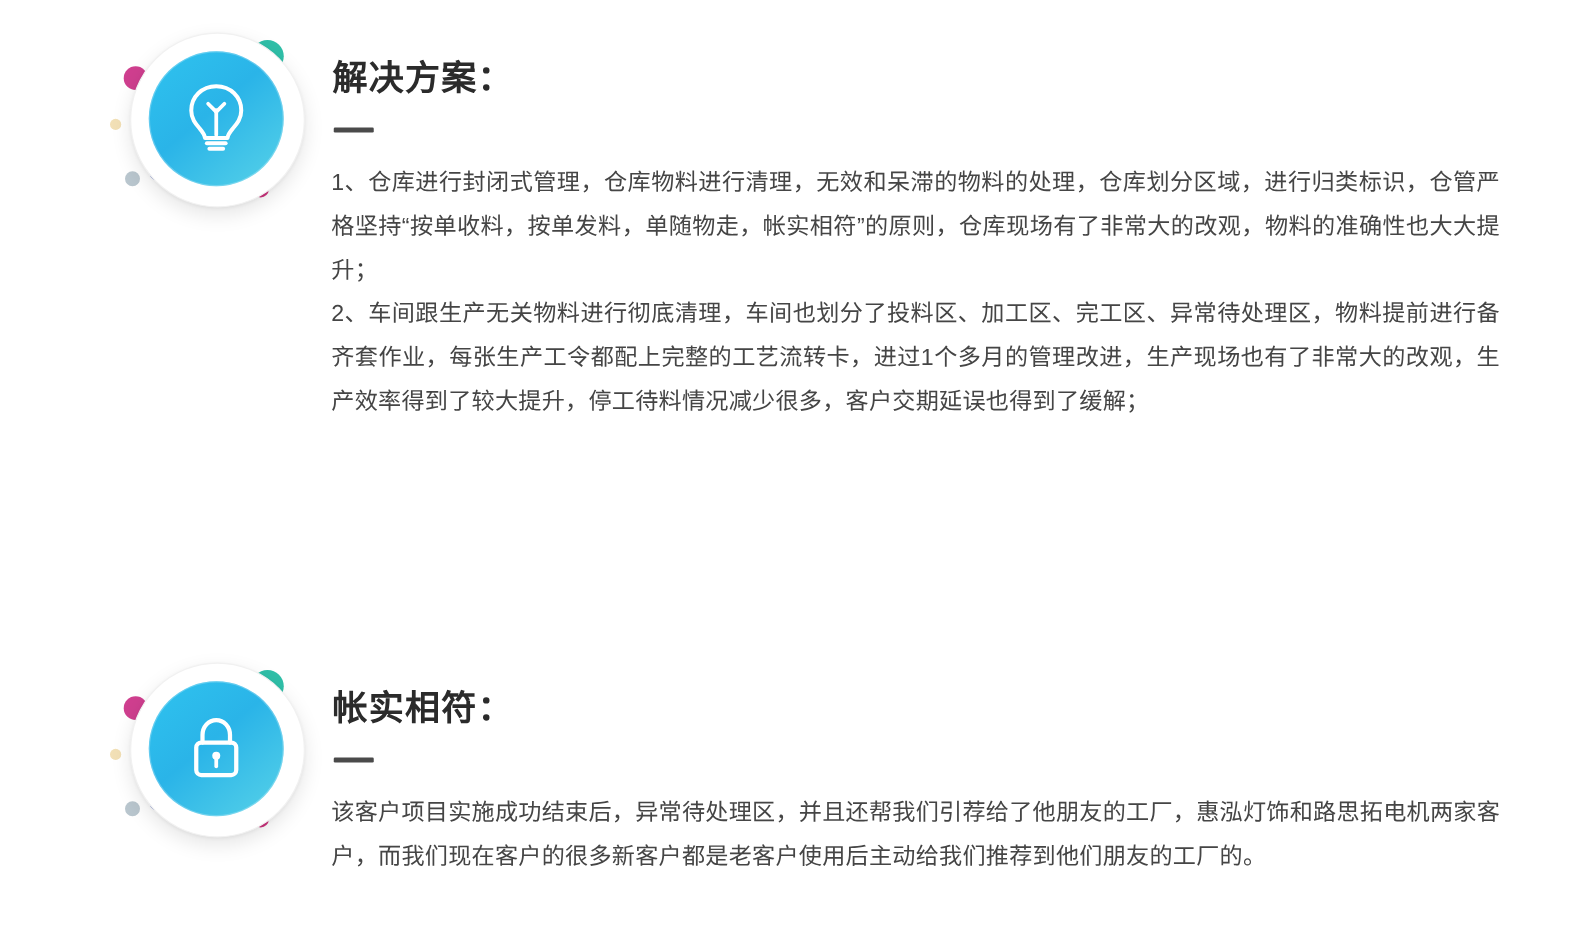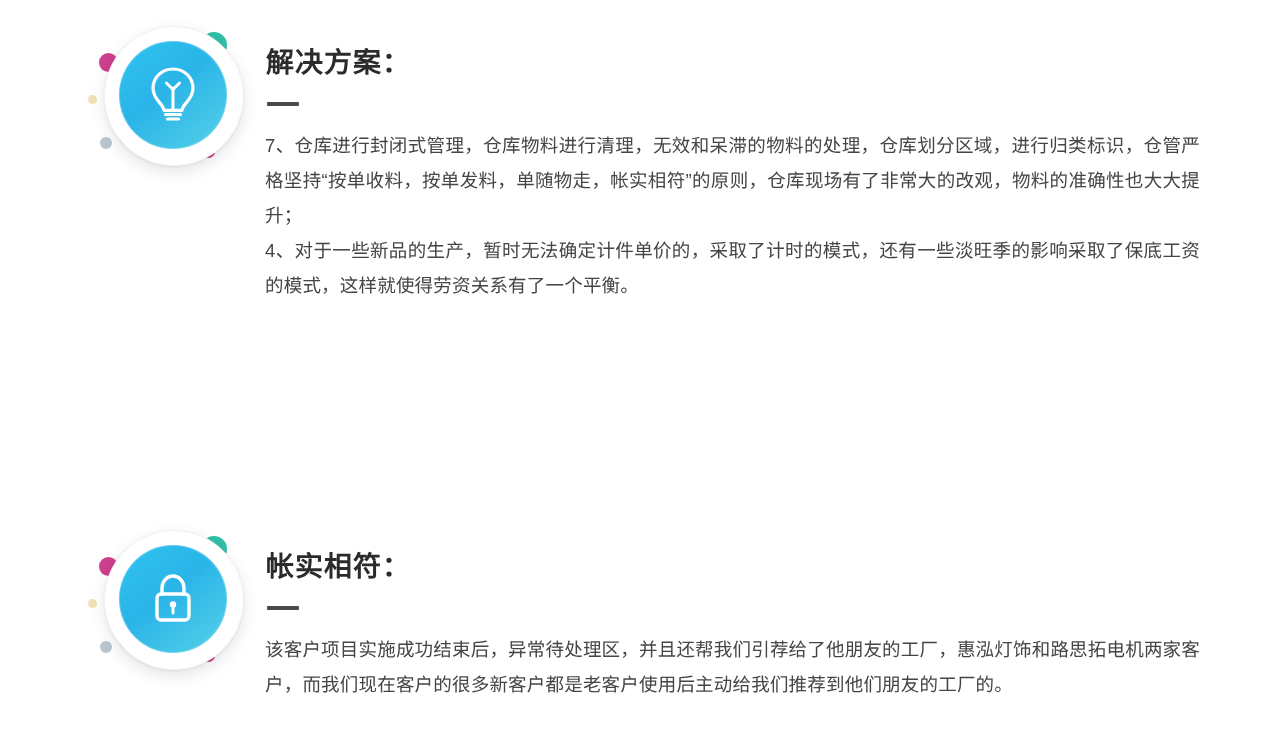--- a/index.html
+++ b/index.html
@@ -140,22 +140,22 @@
           <path d="M28 25.5 L21.5 19" fill="none" stroke="#ffffff" stroke-width="3" stroke-linecap="round"></path>
           <path d="M28 25.5 L34.5 19" fill="none" stroke="#ffffff" stroke-width="3" stroke-linecap="round"></path>
         </svg>
       </div>
     </div>
 
     <div class="heading">解决方案：</div>
     <div class="rule"></div>
 
     <div class="body-text">
-      <p>7、仓库进行封闭式管理，仓库物料进行清理，无效和呆滞的物料的处理，仓库划分区域，进行归类标识，仓管严格坚持“按单收料，按单发料，单随物走，帐实相符”的原则，仓库现场有了非常大的改观，物料的准确性也大大提升；</p>
-      <p>4、对于一些新品的生产，暂时无法确定计件单价的，采取了计时的模式，还有一些淡旺季的影响采取了保底工资的模式，这样就使得劳资关系有了一个平衡。</p>
+      <p>1、仓库进行封闭式管理，仓库物料进行清理，无效和呆滞的物料的处理，仓库划分区域，进行归类标识，仓管严格坚持“按单收料，按单发料，单随物走，帐实相符”的原则，仓库现场有了非常大的改观，物料的准确性也大大提升；</p>
+      <p>2、车间跟生产无关物料进行彻底清理，车间也划分了投料区、加工区、完工区、异常待处理区，物料提前进行备齐套作业，每张生产工令都配上完整的工艺流转卡，进过1个多月的管理改进，生产现场也有了非常大的改观，生产效率得到了较大提升，停工待料情况减少很多，客户交期延误也得到了缓解；</p>
     </div>
   </div>
 
   <div class="section" id="section-value">
 
     <div class="icon-wrap">
       <div class="dot d-teal"></div>
       <div class="dot d-pink1"></div>
       <div class="dot d-blue"></div>
       <div class="dot d-pink2"></div>

